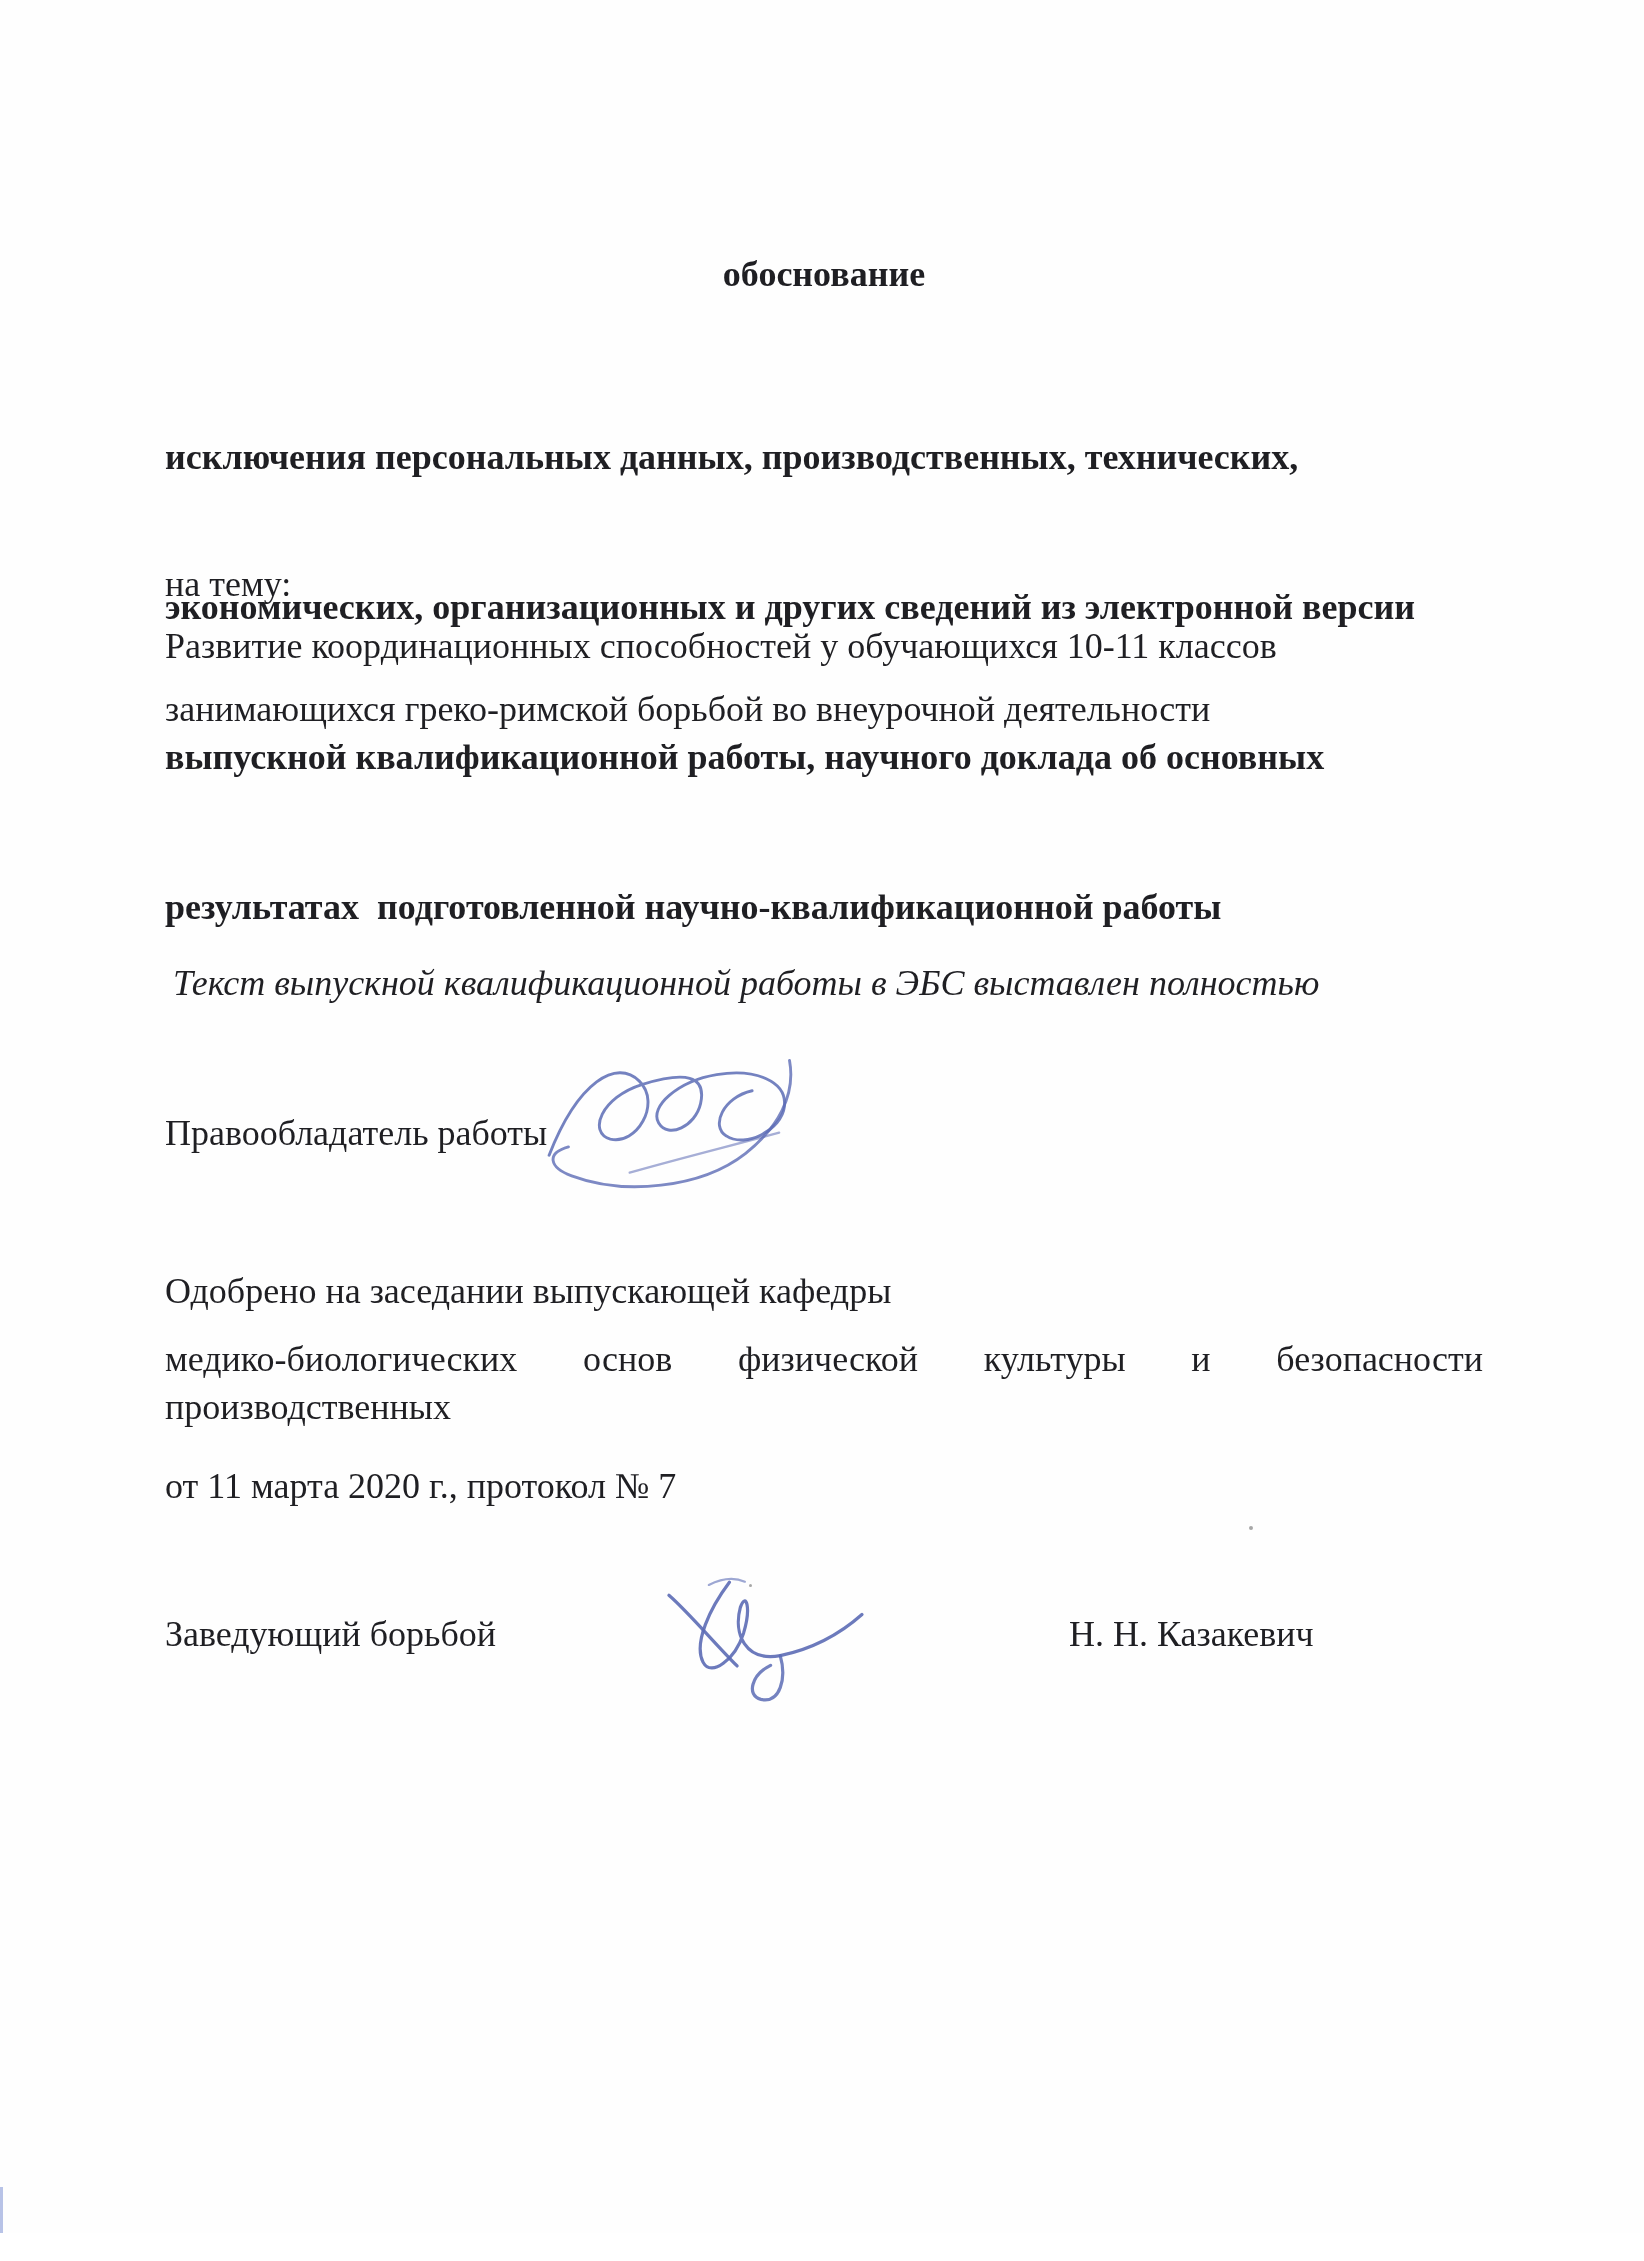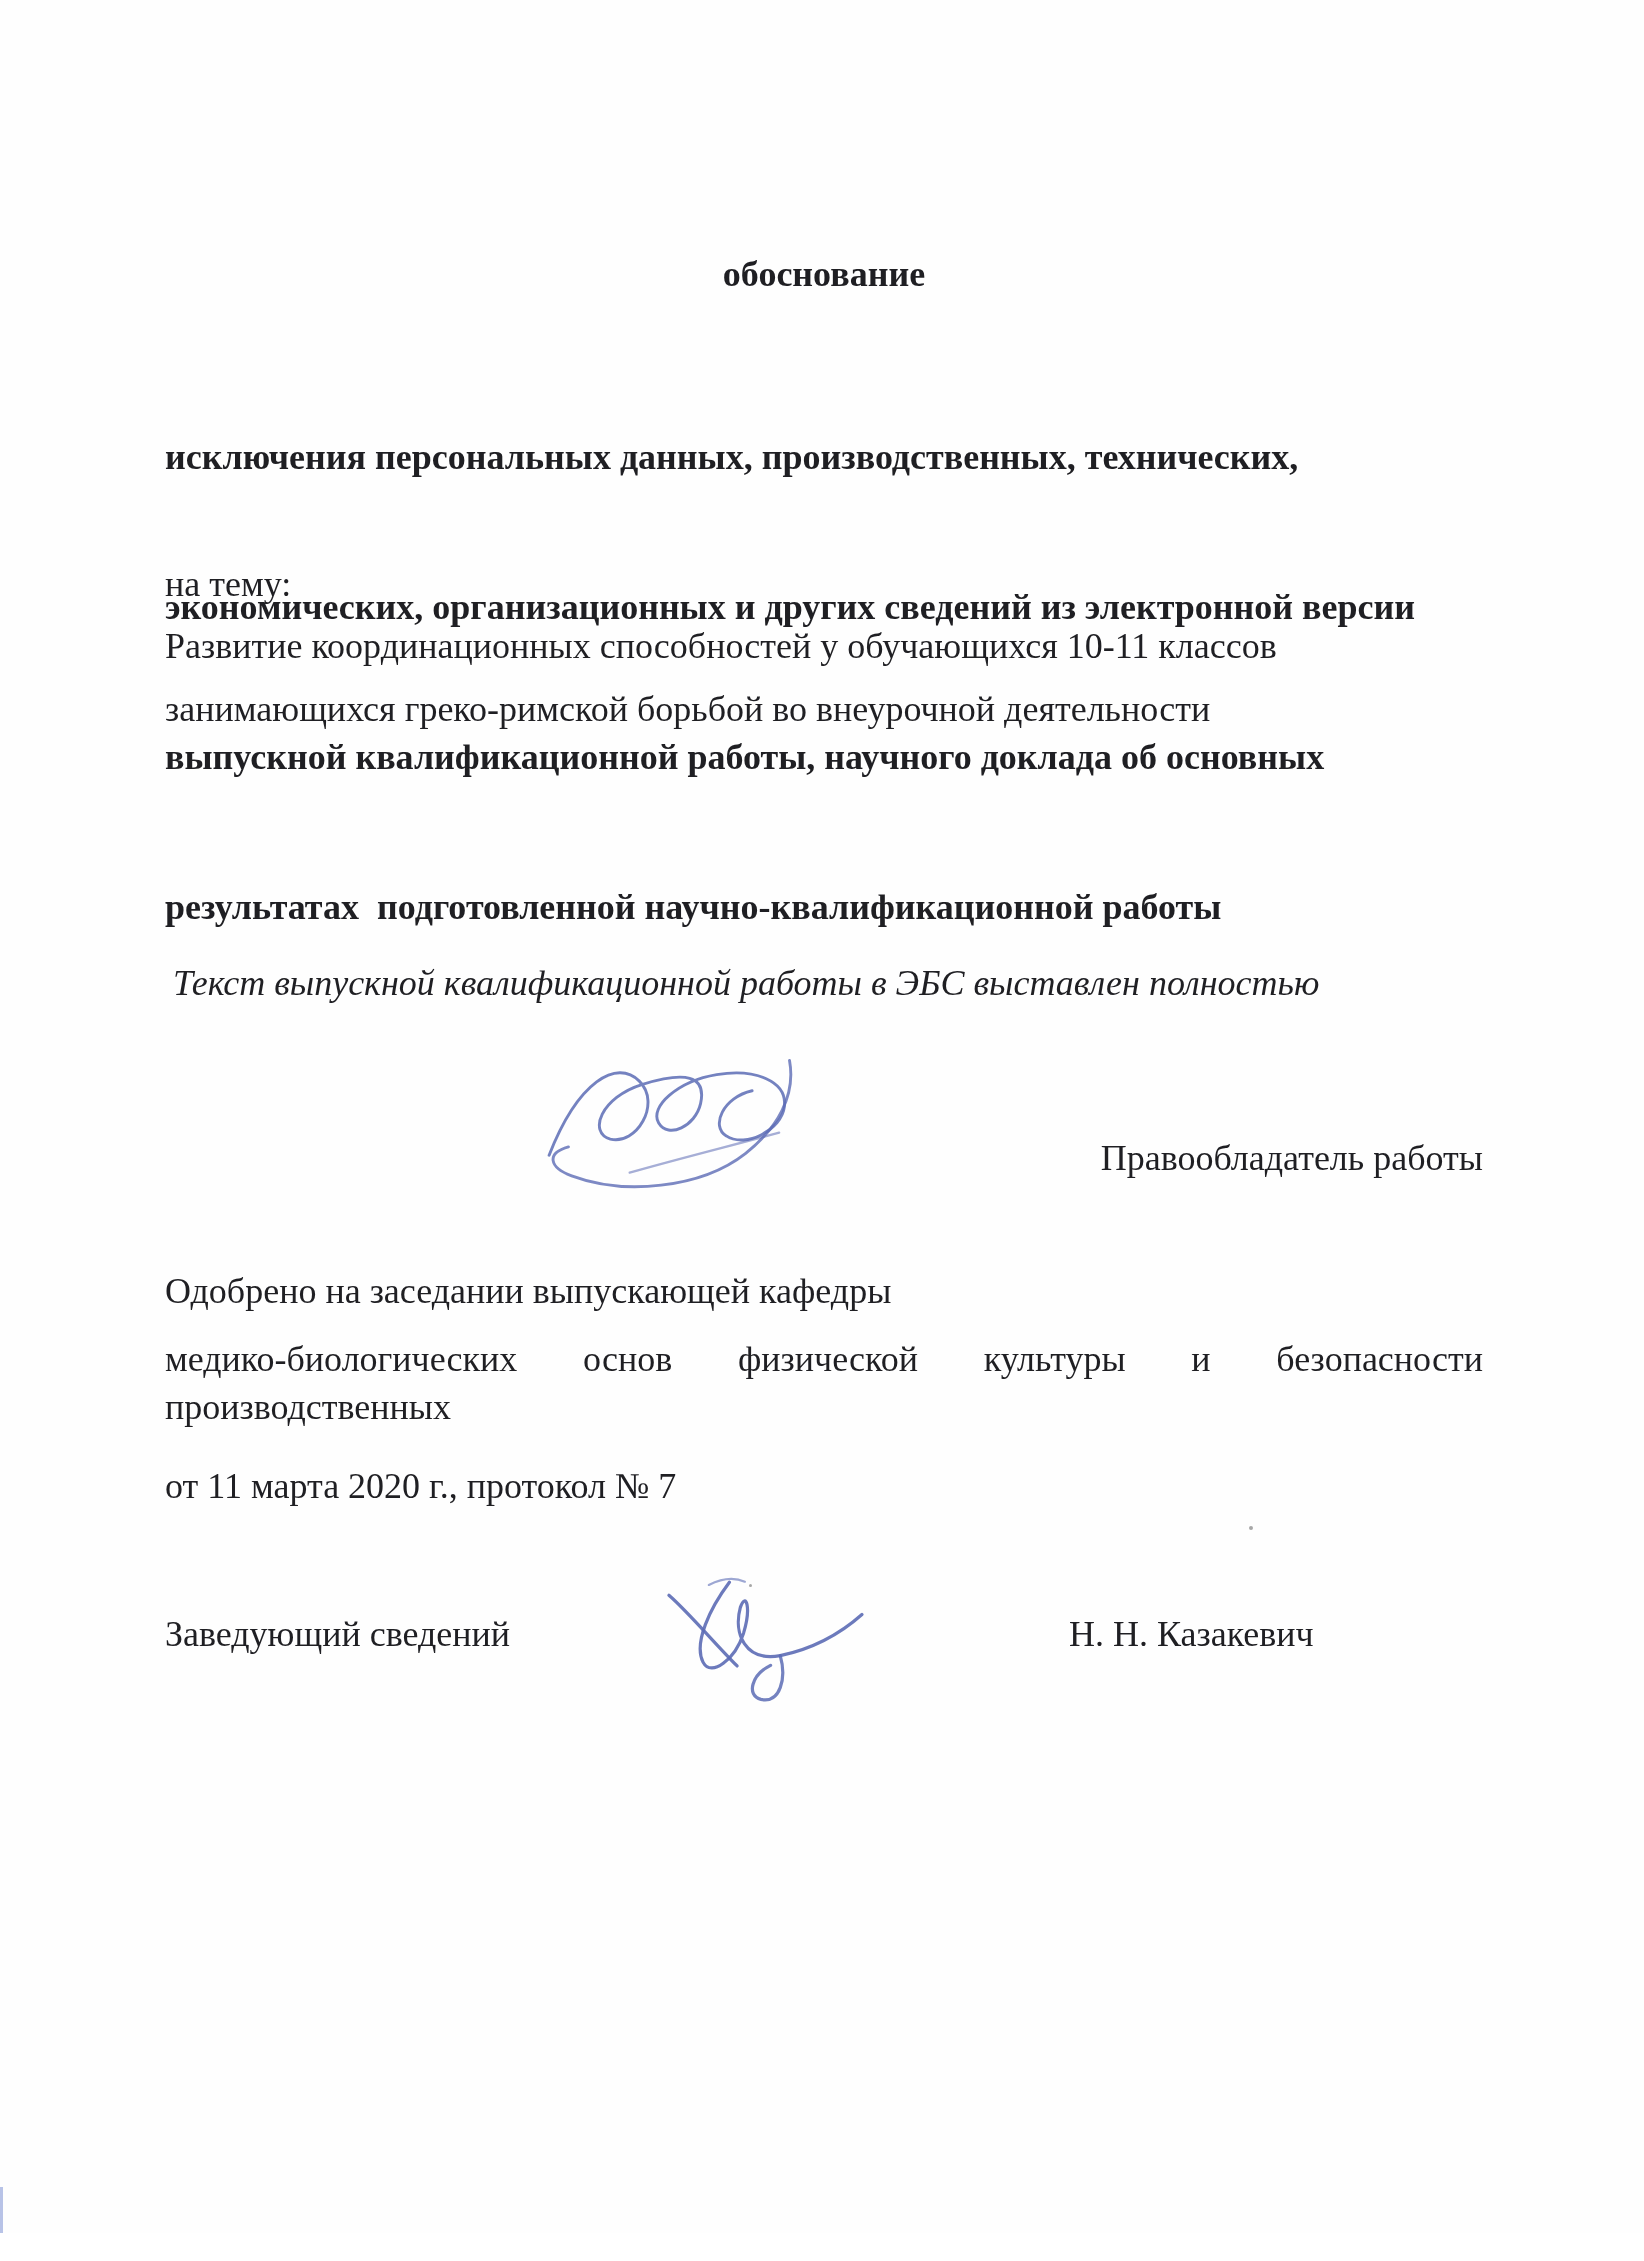--- a/index.html
+++ b/index.html
@@ -91,36 +91,36 @@
   </div>
 
   <div class="abs body-text" style="top: 562px;">на тему:</div>
 
   <div class="abs body-text" style="top: 624px;">Развитие координационных способностей у обучающихся 10-11 классов</div>
   <div class="abs body-text" style="top: 687px;">занимающихся греко-римской борьбой во внеурочной деятельности</div>
 
 
   <div class="abs body-text italic" style="top: 961px;">Текст выпускной квалификационной работы в ЭБС выставлен полностью</div>
 
-  <div class="abs body-text" style="top: 1136px; text-align: right;">Правообладатель работы</div>
+  <div class="abs body-text" style="top: 1111px;">Правообладатель работы</div>
 
   <svg class="sig-svg" style="left: 533px; top: 1036px;" width="281" height="165" viewBox="0 0 436 256" aria-hidden="true">
     <path stroke-width="4.5" opacity="0.85" d="M 25 185 C 70 70 130 35 165 70 C 200 105 160 170 120 160 C 85 150 105 95 170 75 C 235 55 270 60 260 105 C 252 140 210 160 195 135 C 180 110 225 70 285 60 C 345 50 395 70 390 110 C 386 145 330 175 300 155 C 275 140 295 95 340 85"></path>
     <path stroke-width="4.5" opacity="0.8" d="M 398 38 C 408 92 380 142 330 182 C 260 237 140 247 60 217 C 25 204 20 182 55 172"></path>
     <path stroke-width="3.5" opacity="0.55" d="M 150 212 C 220 192 300 172 382 150"></path>
   </svg>
 
   <div class="abs body-text" style="top: 1269px;">Одобрено на заседании выпускающей кафедры</div>
 
   <div class="abs body-text justify-full" style="top: 1337px;">медико-биологических основ физической культуры и безопасности</div>
   <div class="abs body-text" style="top: 1385px;">производственных</div>
 
   <div class="abs body-text" style="top: 1464px;">от 11 марта 2020 г., протокол № 7</div>
 
-  <div class="free body-text" style="left: 165px; top: 1612px;">Заведующий сведений</div>
+  <div class="free body-text" style="left: 165px; top: 1612px;">Заведующий борьбой</div>
 
   <svg class="sig-svg" style="left: 647px; top: 1545px;" width="224" height="166" viewBox="0 0 348 258" aria-hidden="true">
     <path stroke-width="5" opacity="0.9" d="M 34 78 C 64 104 104 152 140 188"></path>
     <path stroke-width="5" opacity="0.9" d="M 128 58 C 98 98 72 152 87 182 C 100 207 137 177 150 137 C 162 97 154 72 145 97 C 134 137 152 182 207 172 C 264 160 307 132 334 108"></path>
     <path stroke-width="5" opacity="0.85" d="M 207 172 C 217 207 207 247 177 240 C 154 234 162 202 192 187"></path>
     <path stroke-width="3.5" opacity="0.6" d="M 96 62 C 116 52 136 50 152 57"></path>
   </svg>
 
   <div class="free body-text" style="left: 1069px; top: 1612px;">Н. Н. Казакевич</div>
 

